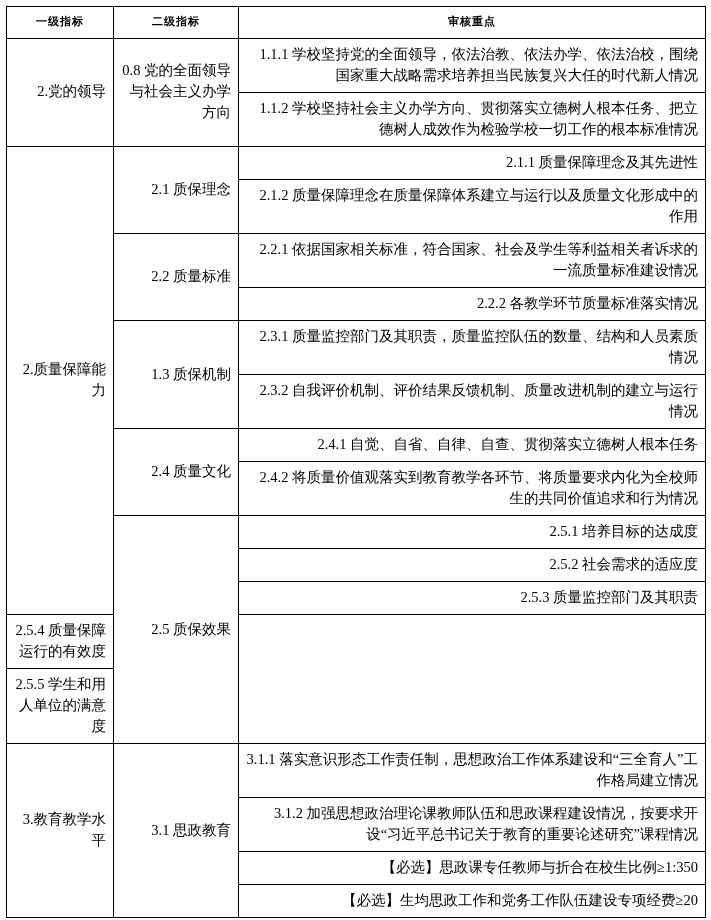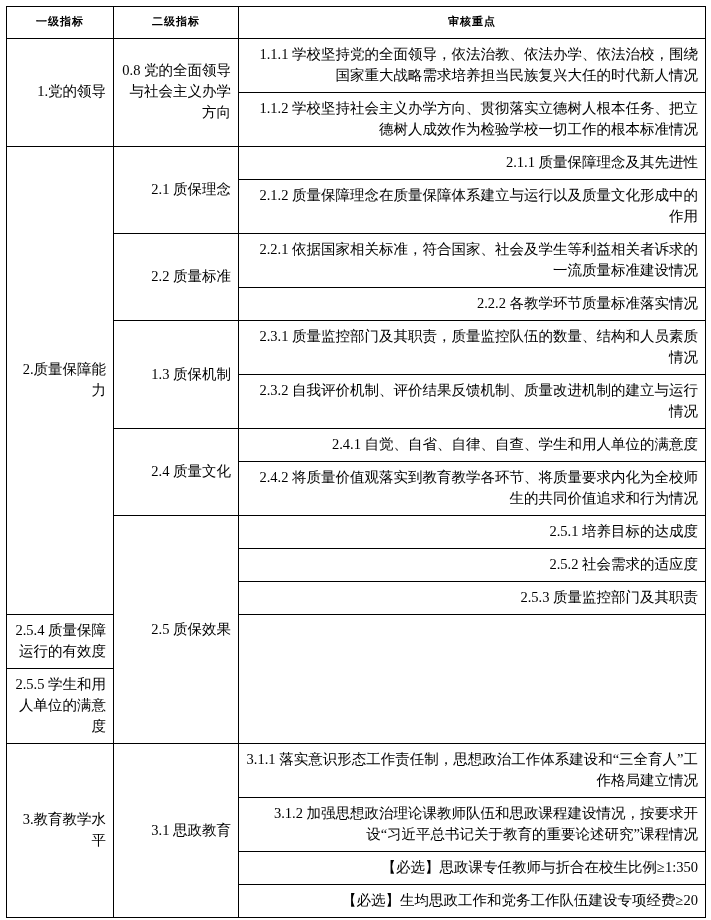--- a/index.html
+++ b/index.html
@@ -75,21 +75,21 @@
     <thead>
       <tr>
         <th>一级指标</th>
         <th>二级指标</th>
         <th>审核重点</th>
       </tr>
     </thead>
     <tbody>
 
       <tr>
-        <td class="lvl1" rowspan="2">1.党的领导</td>
+        <td class="lvl1" rowspan="2">2.党的领导</td>
         <td class="lvl2" rowspan="2">0.8 党的全面领导与社会主义办学方向</td>
         <td class="point">1.1.1  学校坚持党的全面领导，依法治教、依法办学、依法治校，围绕国家重大战略需求培养担当民族复兴大任的时代新人情况</td>
       </tr>
       <tr>
         <td class="point">1.1.2  学校坚持社会主义办学方向、贯彻落实立德树人根本任务、把立德树人成效作为检验学校一切工作的根本标准情况</td>
       </tr>
 
       <tr>
         <td class="lvl1" rowspan="11">2.质量保障能力</td>
         <td class="lvl2" rowspan="2">2.1 质保理念</td>
@@ -110,21 +110,21 @@
       <tr>
         <td class="lvl2" rowspan="2">1.3 质保机制</td>
         <td class="point">2.3.1  质量监控部门及其职责，质量监控队伍的数量、结构和人员素质情况</td>
       </tr>
       <tr>
         <td class="point">2.3.2  自我评价机制、评价结果反馈机制、质量改进机制的建立与运行情况</td>
       </tr>
 
       <tr>
         <td class="lvl2" rowspan="2">2.4 质量文化</td>
-        <td class="point">2.4.1  自觉、自省、自律、自查、学生和用人单位的满意度</td>
+        <td class="point">2.4.1  自觉、自省、自律、自查、贯彻落实立德树人根本任务</td>
       </tr>
       <tr>
         <td class="point">2.4.2  将质量价值观落实到教育教学各环节、将质量要求内化为全校师生的共同价值追求和行为情况</td>
       </tr>
 
       <tr>
         <td class="lvl2" rowspan="5">2.5 质保效果</td>
         <td class="point">2.5.1  培养目标的达成度</td>
       </tr>
       <tr>

